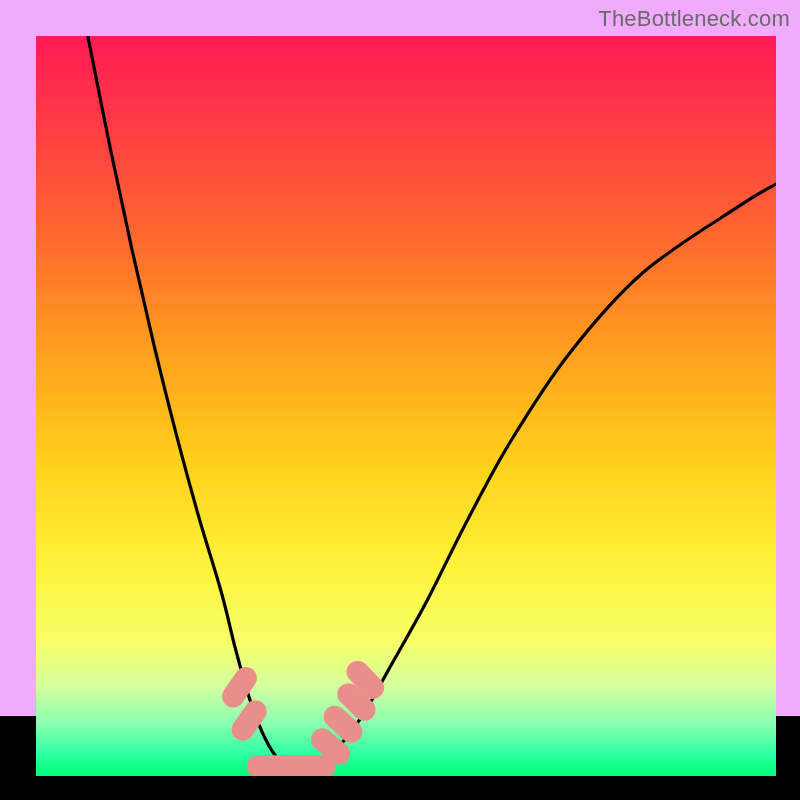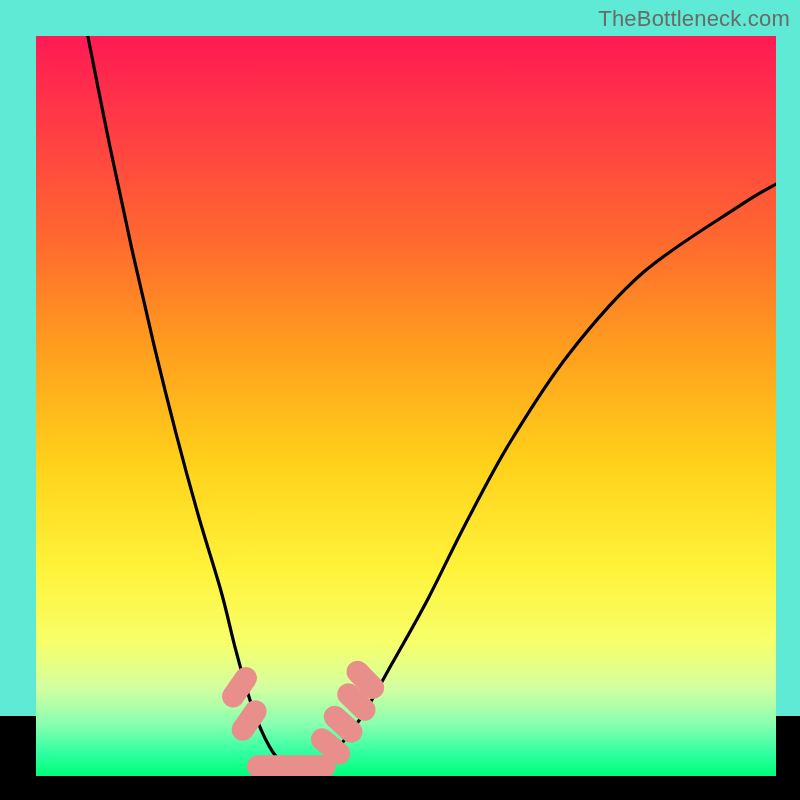--- a/index.html
+++ b/index.html
@@ -10,21 +10,21 @@
     background: #000;
     overflow: hidden;
     font-family: Arial, Helvetica, sans-serif;
   }
   .frame {
     position: absolute;
     left: 0;
     top: 0;
     width: 800px;
     height: 716px;
-    background: #5eead4;
+    background: #f0abfc;
   }
   .plot {
     position: absolute;
     left: 36px;
     top: 36px;
     width: 740px;
     height: 740px;
     overflow: hidden;
   }
   .gradient {

